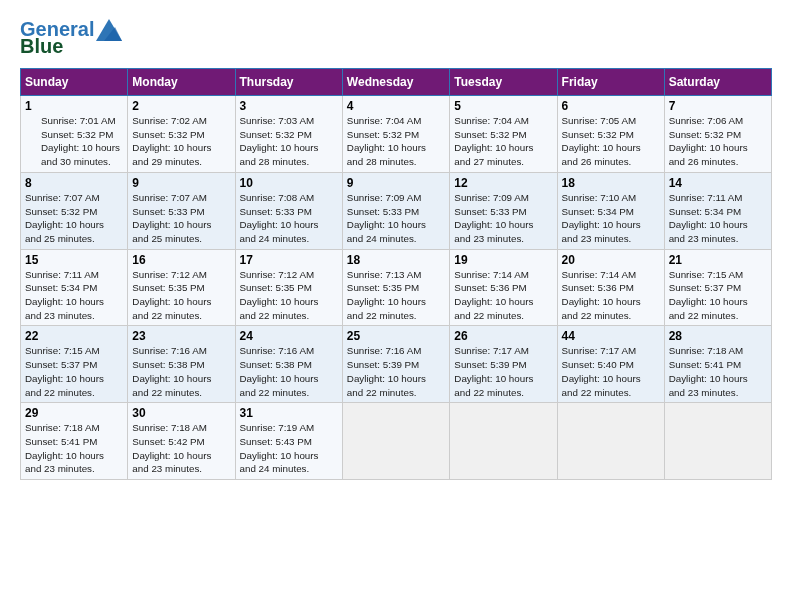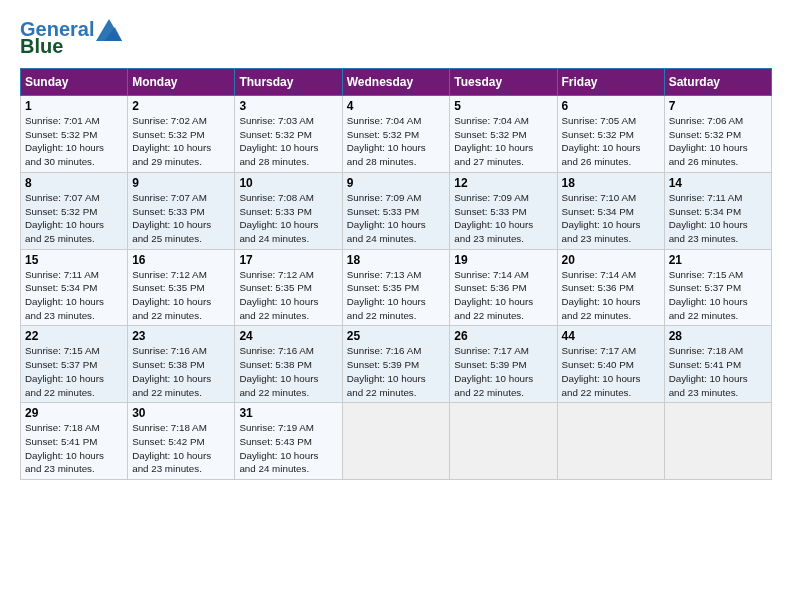--- a/index.html
+++ b/index.html
@@ -113,21 +113,21 @@
           <th>Wednesday</th>
           <th>Tuesday</th>
           <th>Friday</th>
           <th>Saturday</th>
         </tr>
     </thead>
     <tbody id="calendar-body">
     <tr>
           <td>
             <div class="day-num">1</div>
-            <div class="day-info" style="white-space: pre-line;">Sunrise: 7:01 AM
+            <div class="day-info" style="white-space: pre-line; margin-left: 16px;">Sunrise: 7:01 AM
 Sunset: 5:32 PM
 Daylight: 10 hours
 and 30 minutes.</div>
           </td>
           <td>
             <div class="day-num">2</div>
             <div class="day-info" style="white-space: pre-line;">Sunrise: 7:02 AM
 Sunset: 5:32 PM
 Daylight: 10 hours
 and 29 minutes.</div>

